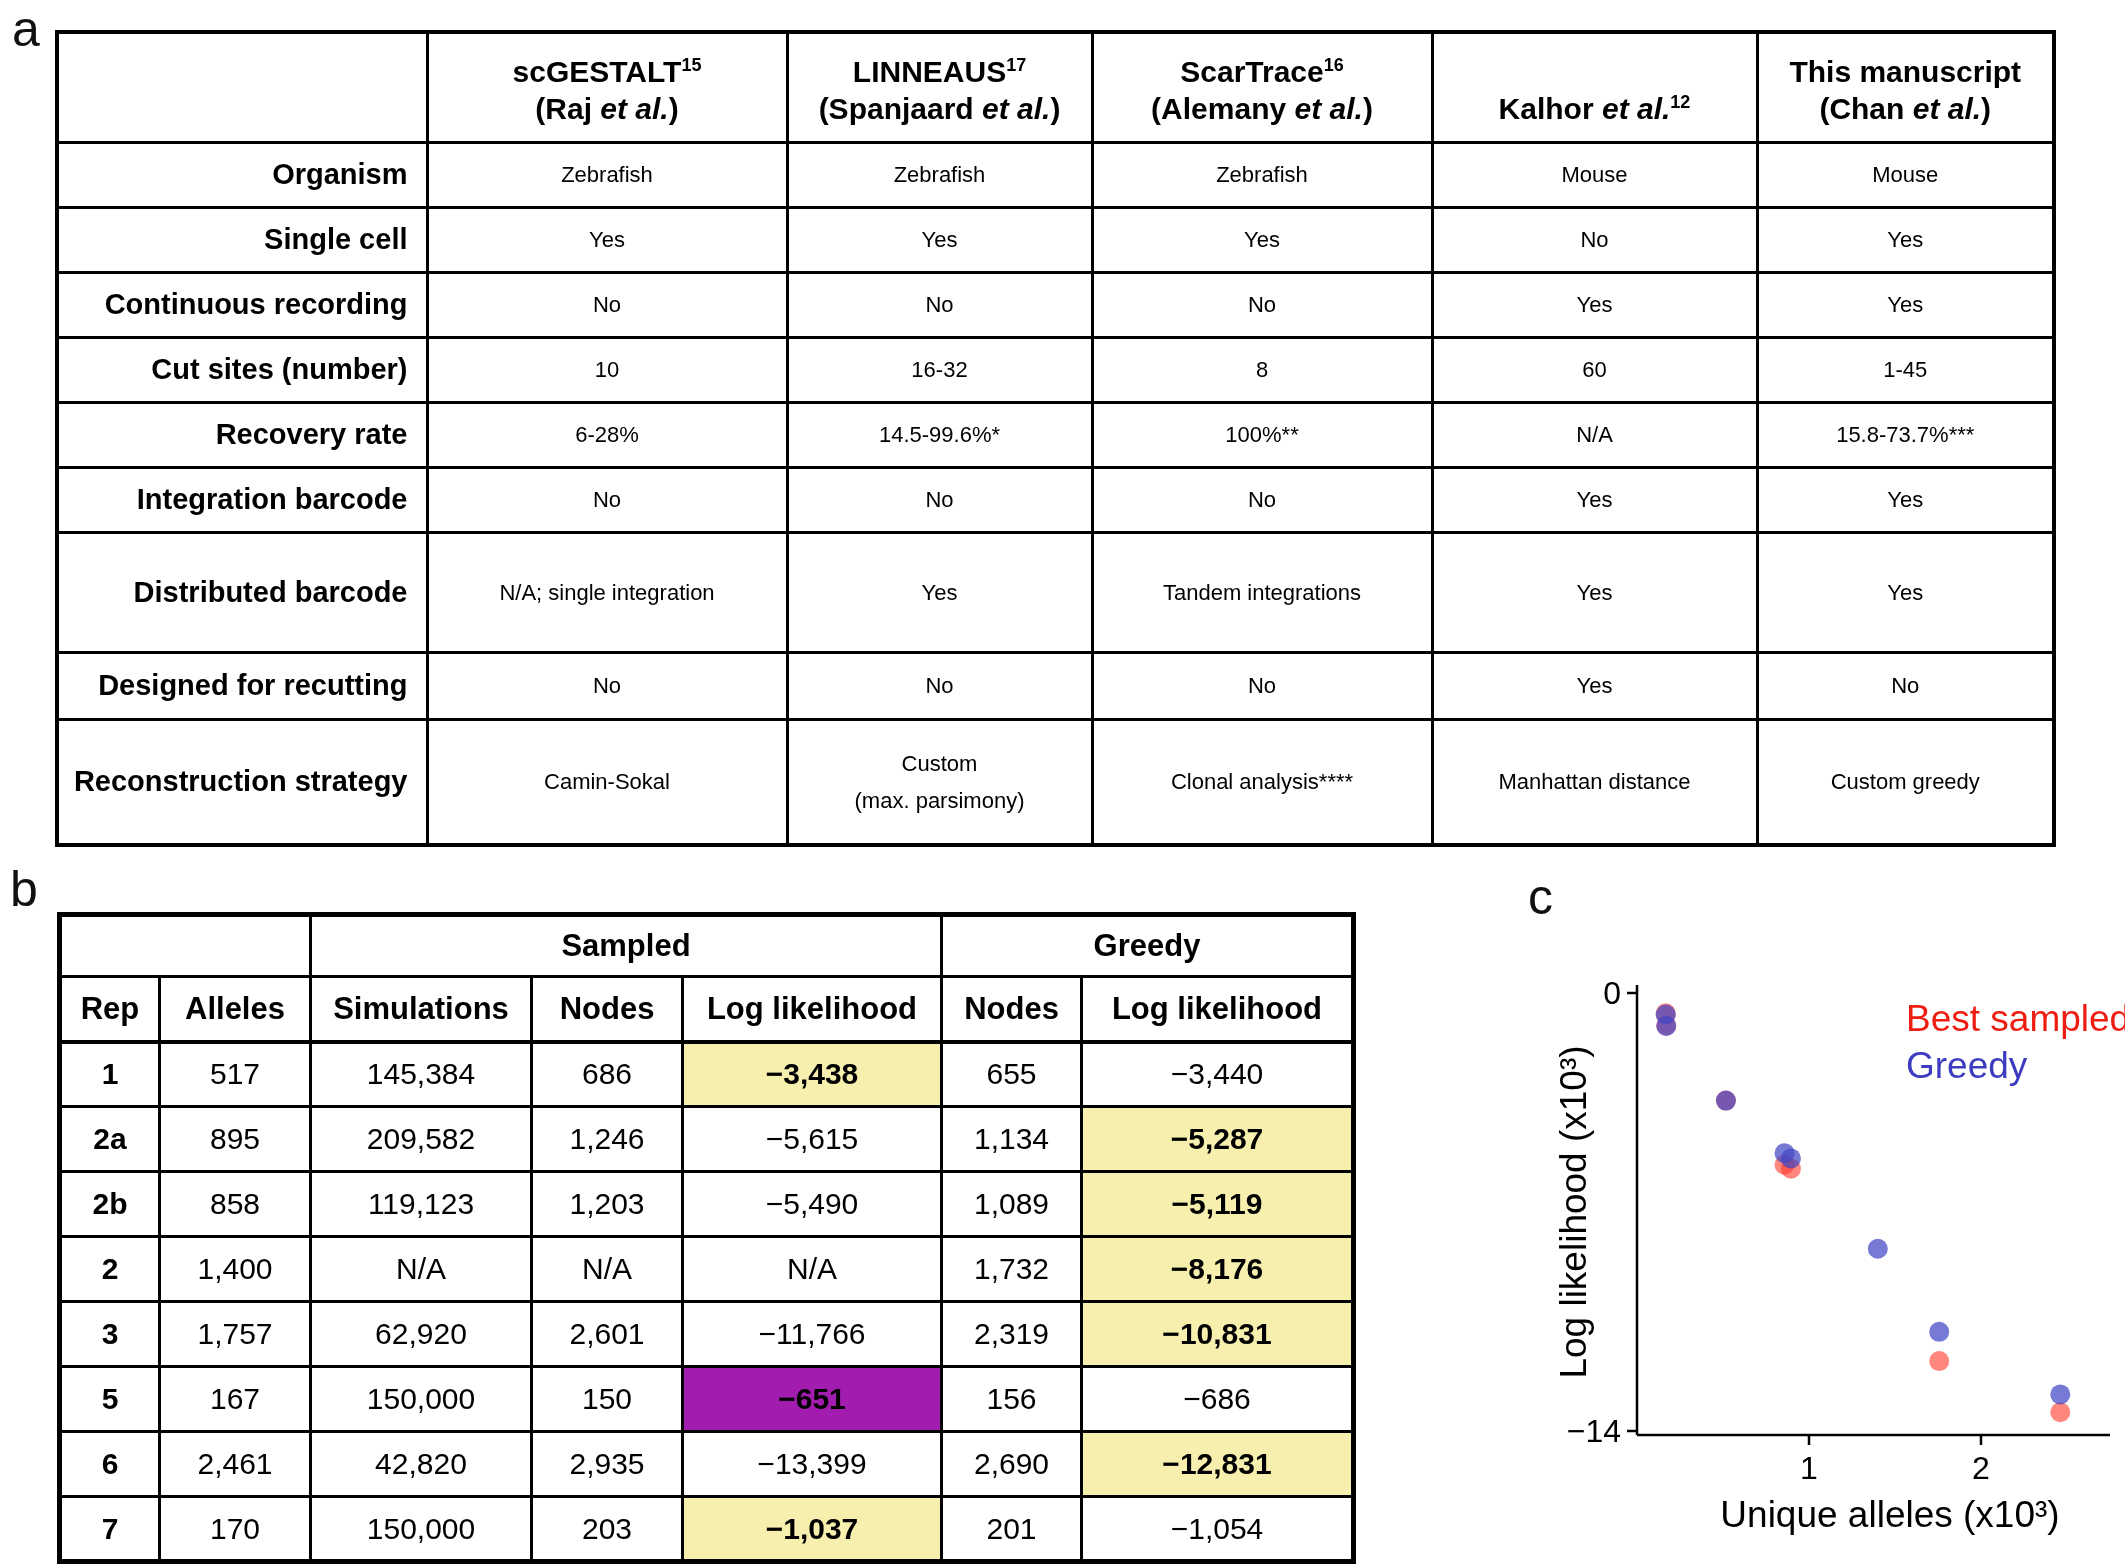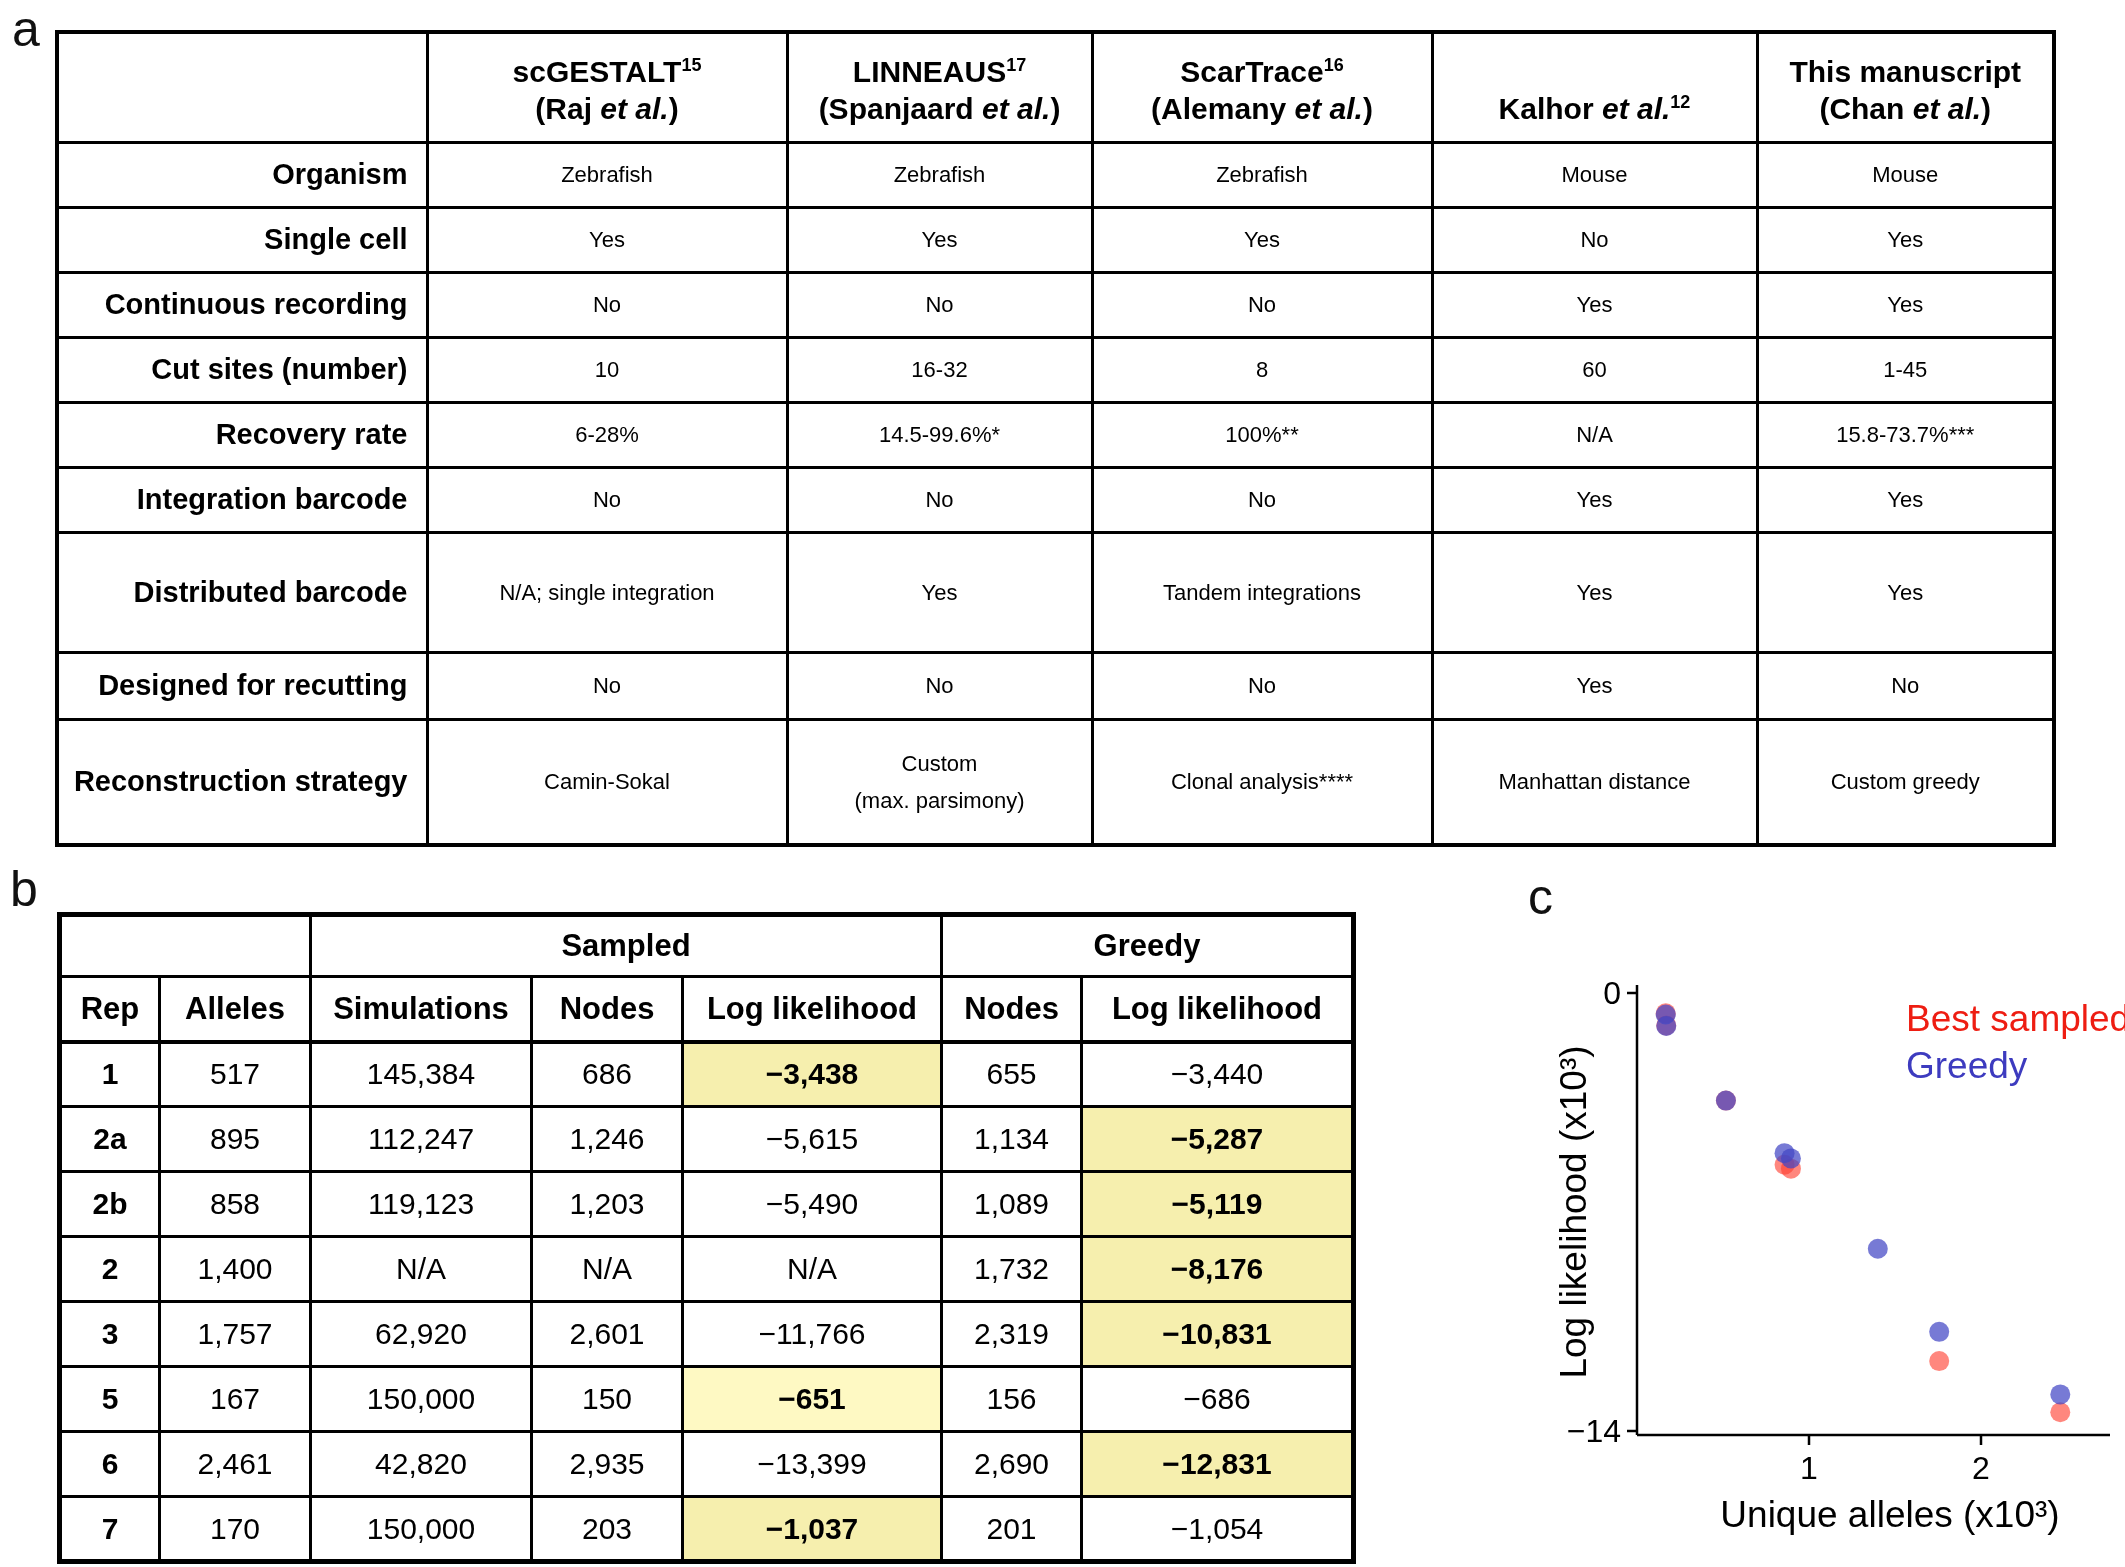--- a/index.html
+++ b/index.html
@@ -178,21 +178,21 @@
         <td>517</td>
         <td>145,384</td>
         <td>686</td>
         <td class="hl" style="background: rgb(246, 239, 174);">−3,438</td>
         <td>655</td>
         <td>−3,440</td>
       </tr>
       <tr>
         <th>2a</th>
         <td>895</td>
-        <td>112,247</td>
+        <td>209,582</td>
         <td>1,246</td>
         <td>−5,615</td>
         <td>1,134</td>
         <td class="hl" style="background: rgb(246, 239, 174);">−5,287</td>
       </tr>
       <tr>
         <th>2b</th>
         <td>858</td>
         <td>119,123</td>
         <td>1,203</td>
@@ -216,21 +216,21 @@
         <td>2,601</td>
         <td>−11,766</td>
         <td>2,319</td>
         <td class="hl" style="background: rgb(246, 239, 174);">−10,831</td>
       </tr>
       <tr>
         <th>5</th>
         <td>167</td>
         <td>150,000</td>
         <td>150</td>
-        <td class="hl" style="background: #fef9c3;">−651</td>
+        <td class="hl" style="background: #a21caf;">−651</td>
         <td>156</td>
         <td>−686</td>
       </tr>
       <tr>
         <th>6</th>
         <td>2,461</td>
         <td>42,820</td>
         <td>2,935</td>
         <td>−13,399</td>
         <td>2,690</td>

